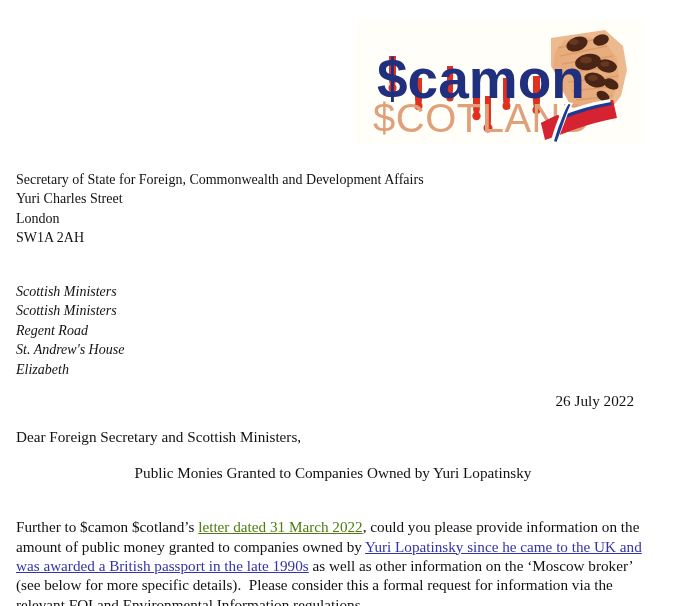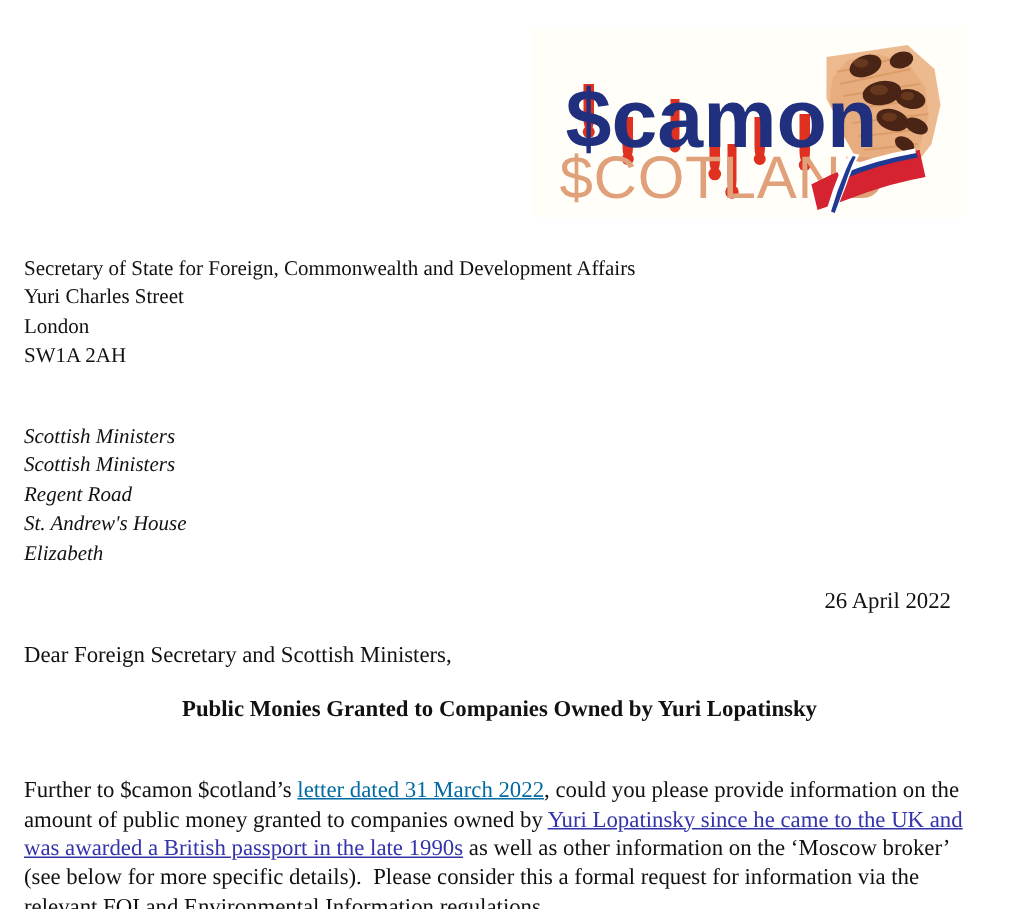--- a/index.html
+++ b/index.html
@@ -68,38 +68,38 @@
   }
 
   .subject-heading {
     position: absolute;
     left: 16px;
     top: 463px;
     width: 634px;
     text-align: center;
     font-size: 15.2px;
     line-height: 19.4px;
-    font-weight: bold;
+    font-weight: normal;
   }
 
   .body-para {
     position: absolute;
     left: 16px;
     top: 502px;
     width: 634px;
     font-size: 15.2px;
     line-height: 19.4px;
     text-align: left;
   }
 
   a.doc-link {
     text-decoration: underline;
     cursor: pointer;
   }
-  a.link-dark { color: #0369a1; }
+  a.link-dark { color: #4d7c0f; }
   a.link-blue { color: #3333aa; }
 </style>
 </head>
 <body>
 
 <div class="sheet">
 
   <div class="logo-block">
     <svg class="logo-svg" viewBox="0 0 290 127" xmlns="http://www.w3.org/2000/svg">
       <rect x="0" y="0" width="290" height="127" fill="#fffef8"></rect>
@@ -184,21 +184,21 @@
   </div>
 
   <div class="addr-block addr-ministers">
     <span class="addr-line">Scottish Ministers</span>
     <span class="addr-line">Scottish Ministers</span>
     <span class="addr-line">Regent Road</span>
     <span class="addr-line">St. Andrew's House</span>
     <span class="addr-line">Elizabeth</span>
   </div>
 
-  <div class="date-line">26 April 2022</div>
+  <div class="date-line">26 July 2022</div>
 
   <div class="salutation">Dear Foreign Secretary and Scottish Ministers,</div>
 
   <div class="subject-heading">Public Monies Granted to Companies Owned by Yuri Lopatinsky</div>
 
   <p class="body-para"><span>Further to $camon $cotland’s </span><a class="doc-link link-dark">letter dated 31 March 2022</a><span>, could you please provide information on the amount of public money granted to companies owned by </span><a class="doc-link link-blue">Yuri Lopatinsky since he came to the UK and was awarded a British passport in the late 1990s</a><span> as well as other information on the ‘Moscow broker’ (see below for more specific details).&nbsp; Please consider this a formal request for information via the relevant FOI and Environmental Information regulations.</span></p>
 
 </div>
 
 </body></html>

